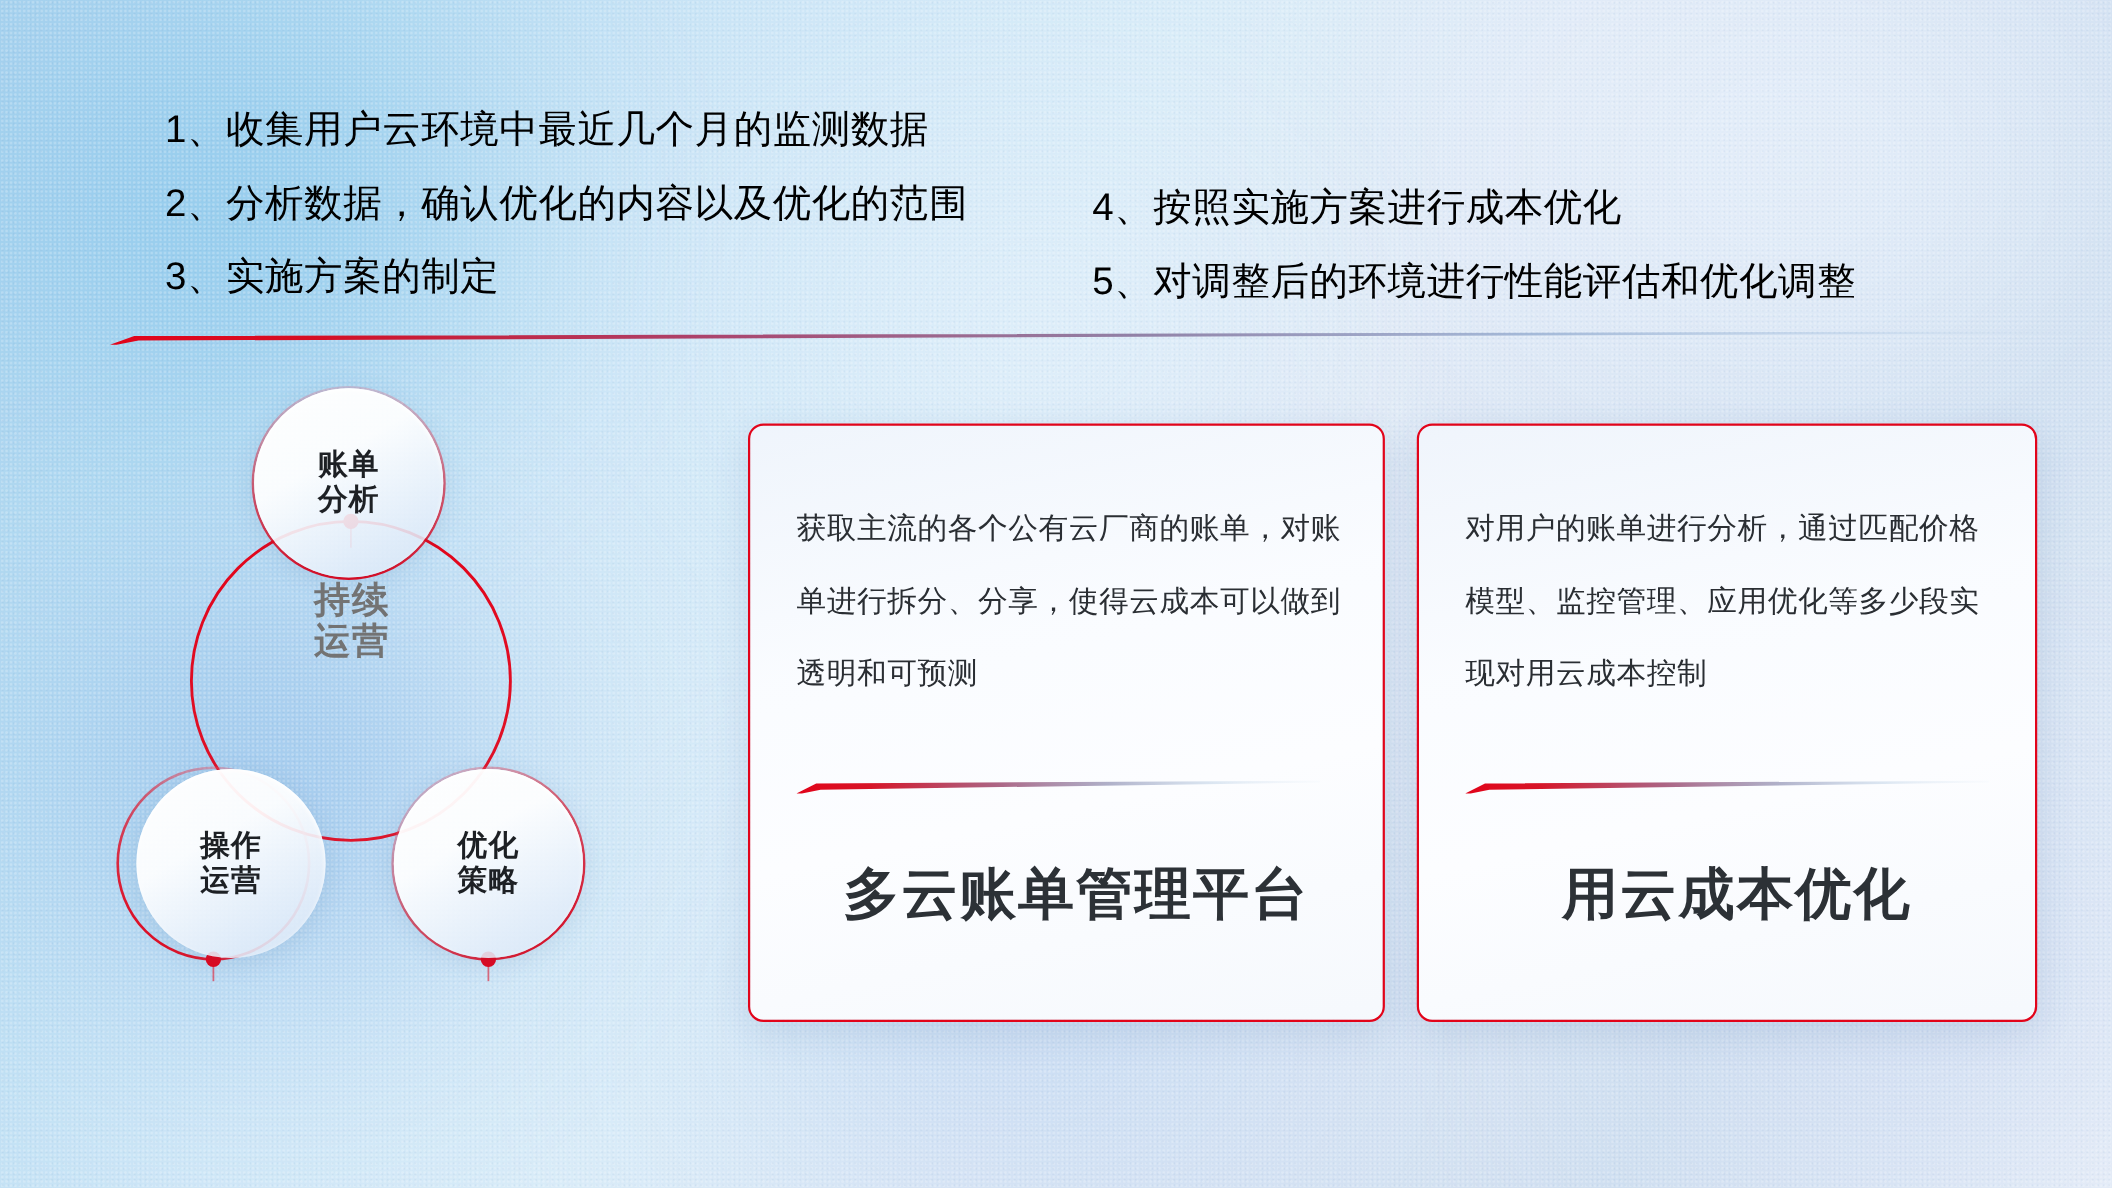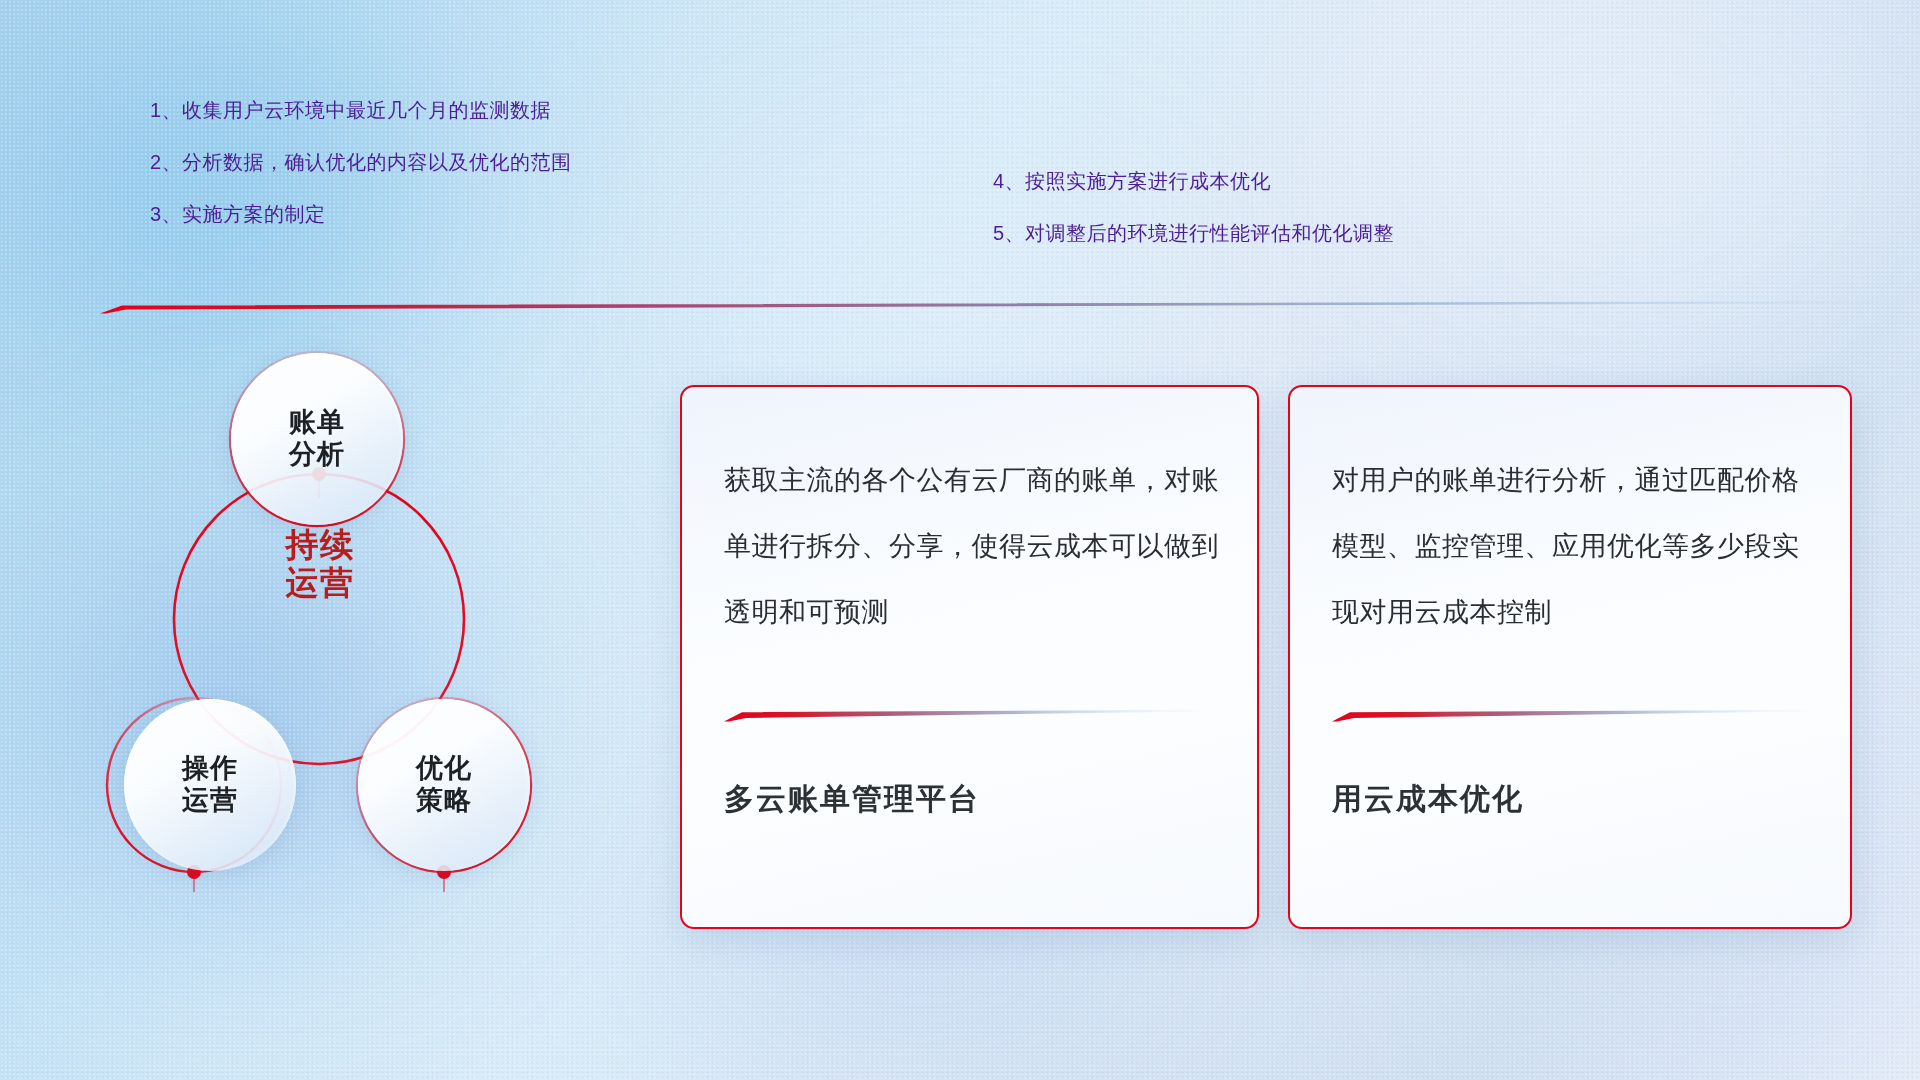--- a/index.html
+++ b/index.html
@@ -47,24 +47,24 @@
   .bg-dots2{
     position:absolute;inset:0;
     background-image:radial-gradient(rgba(60,110,170,.12) 1px, rgba(0,0,0,0) 1.3px);
     background-size:5px 5px;opacity:.5;
   }
 
   
   .steps{position:absolute;z-index:5;color:#6d7b86;}
   .steps .li{
     white-space:nowrap;
-    font-size:20px;
+    font-size:35px;
     letter-spacing:.5px;
     line-height:1;
-    color:#4c1d95;
+    color:#000000;
   }
   #steps-left{left:150px;top:100px;}
   #steps-left .li{margin-bottom:32px;}
   #steps-right{left:993px;top:155px;}
   #steps-right .li{margin-bottom:32px;margin-top:16px;}
 
   
   #header-rule{
     position:absolute;left:100px;top:300px;width:1800px;height:14px;z-index:6;
   }
@@ -78,21 +78,21 @@
     box-shadow:0 4px 22px rgba(70,110,160,.16), inset 0 2px 5px rgba(255,255,255,.95);
     display:flex;flex-direction:column;align-items:center;justify-content:center;
     color:#1d2024;font-weight:bold;text-align:center;
     font-size:27px;line-height:1.18;letter-spacing:1px;
   }
   #bubble-top{left:141px;top:23px;width:172px;height:172px;text-align:right;}
   #bubble-bl{left:34px;top:369px;width:172px;height:172px;text-align:center;}
   #bubble-br{left:268px;top:369px;width:172px;height:172px;}
   #center-label{
     position:absolute;left:175px;top:196px;width:110px;
-    text-align:center;color:#b91c1c;font-weight:bold;
+    text-align:center;color:#737373;font-weight:bold;
     font-size:33px;line-height:1.16;letter-spacing:1.5px;z-index:3;
   }
 
   
   .card{
     position:absolute;z-index:6;
     border:2px solid #e2041a;
     border-radius:14px;
     background:
       linear-gradient(168deg, rgba(240,245,252,.97) 0%, rgba(250,252,255,.99) 36%, rgba(252,253,255,1) 62%, rgba(246,249,253,.99) 100%);
@@ -103,21 +103,21 @@
   #card-2{left:1288px;top:385px;width:560px;height:540px;}
   .card-body{
     position:absolute;left:42px;right:30px;top:60px;
     font-size:27px;color:#2a2e33;line-height:2.45;letter-spacing:.5px;
   }
   .card-rule{
     position:absolute;left:42px;right:42px;top:322px;height:13px;
   }
   .card-title{
     position:absolute;left:42px;right:24px;top:392px;
-    font-size:30px;font-weight:bold;color:#2c3136;letter-spacing:2px;white-space:nowrap;
+    font-size:51px;font-weight:bold;color:#2c3136;letter-spacing:2px;white-space:nowrap;text-align:center;
   }
 </style>
 </head>
 <body>
 
 <div id="bg">
   <div class="bg-base"></div>
   <div class="bg-blob blob-1"></div>
   <div class="bg-blob blob-2"></div>
   <div class="bg-blob blob-3"></div>

